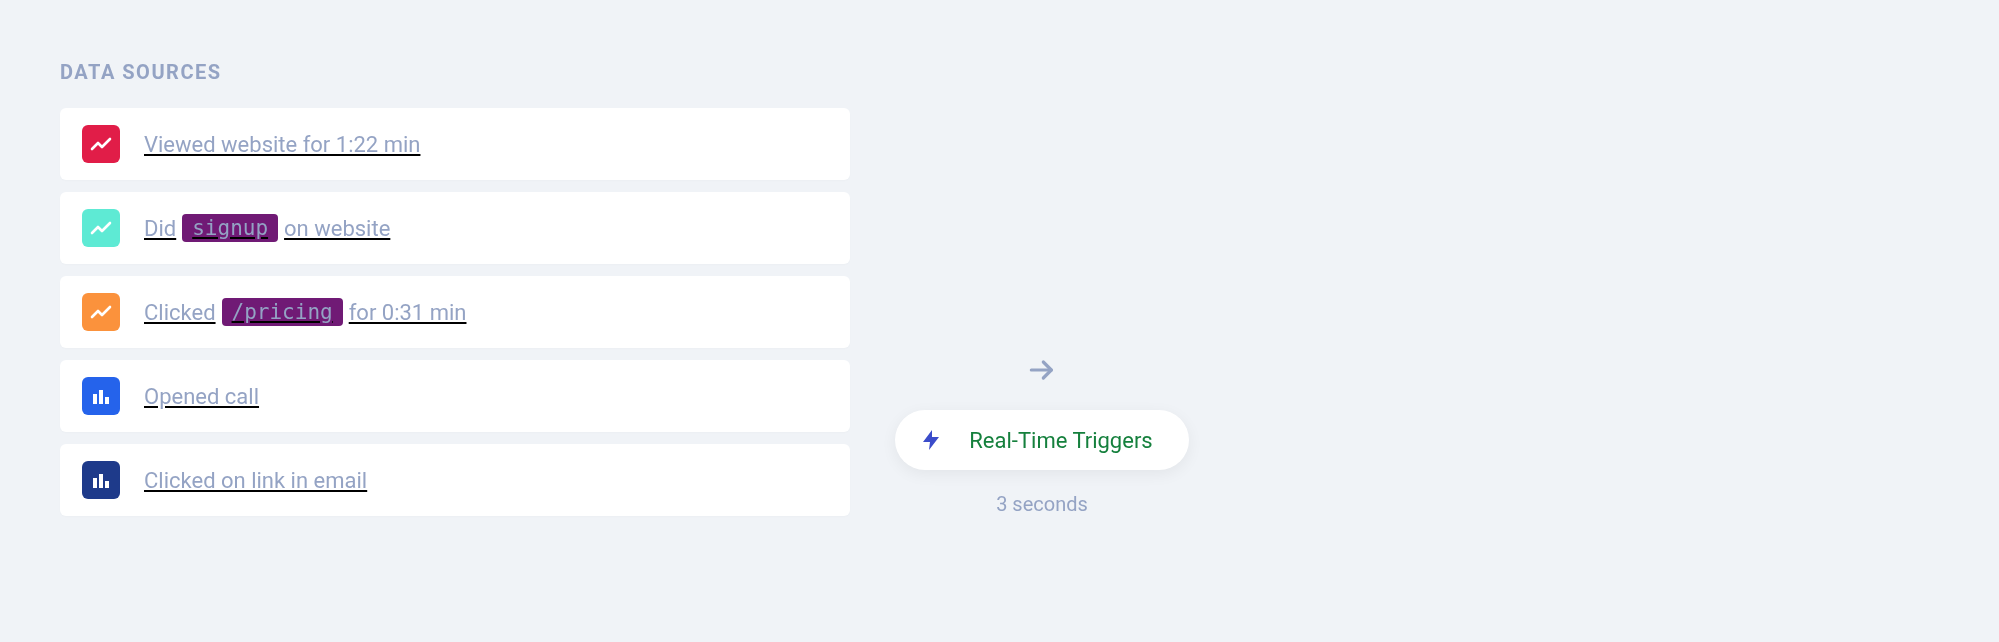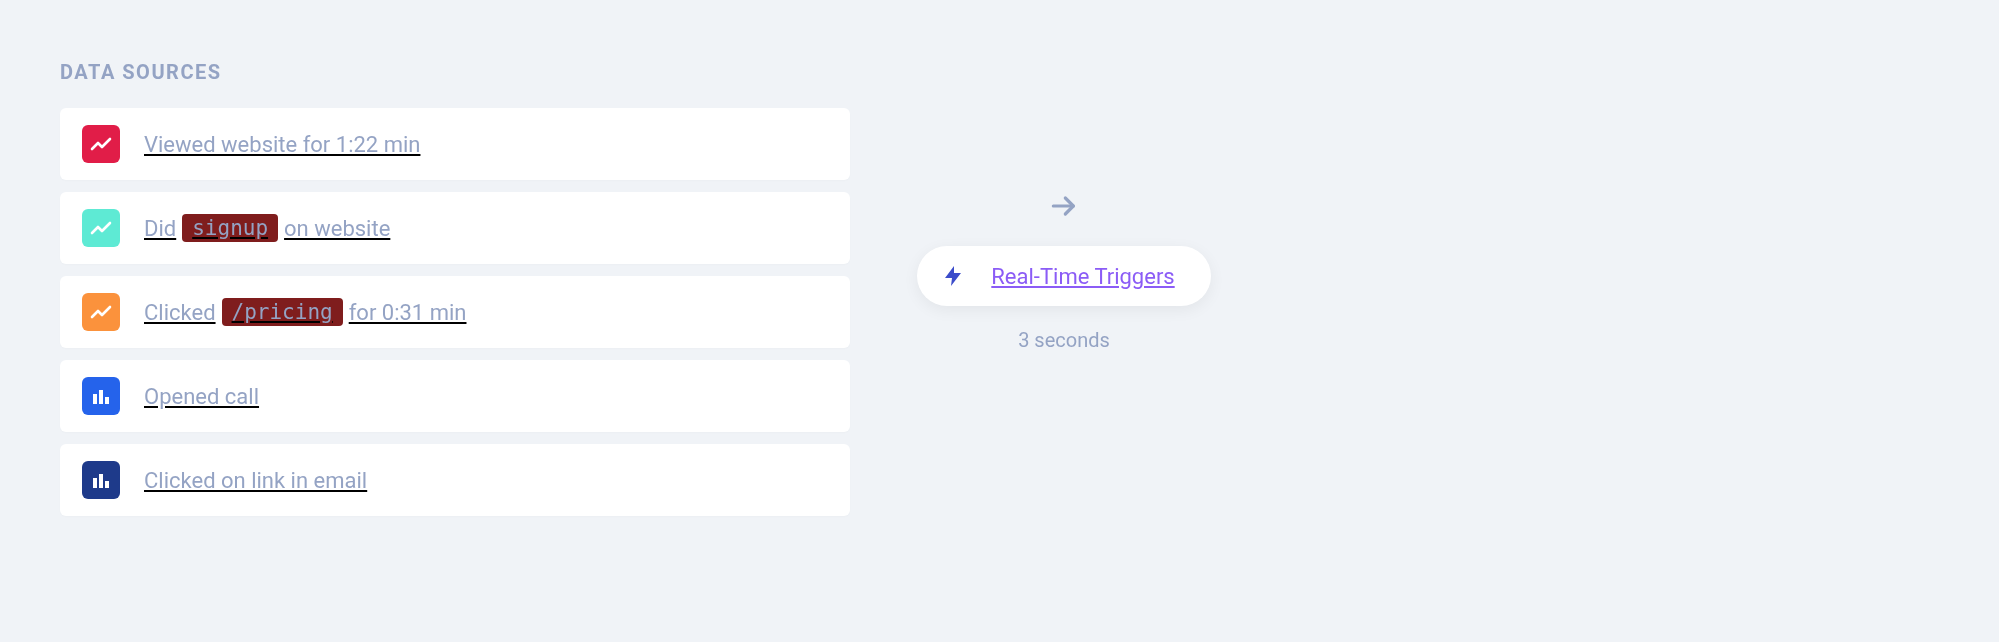--- a/index.html
+++ b/index.html
@@ -6,23 +6,23 @@
   body {
     font-family: -apple-system, BlinkMacSystemFont, "Segoe UI", Roboto, Helvetica, Arial, sans-serif;
     background: #f0f3f7;
     width: 1999px;
     height: 642px;
     position: relative;
     overflow: hidden;
   }
   .container {
     display: flex;
-    align-items: flex-start;
+    align-items: flex-end;
     padding: 60px 60px 0 60px;
-    gap: 54px;
+    gap: 32px;
   }
   .col {
     display: flex;
     flex-direction: column;
   }
   .col-left { width: 790px; }
   .col-mid { width: 320px; align-items: center; justify-content: center; padding-top: 130px; }
   .col-right { width: 790px; padding-top: 110px; }
 
   .section-title {
@@ -74,21 +74,21 @@
   .card-text {
     font-size: 22px;
     color: #94a3c4;
     font-weight: 400;
     display: flex;
     align-items: center;
     gap: 6px;
     flex-wrap: wrap;
   }
   .code-chip {
-    background: #7f1d1d;
+    background: #701a75;
     border-radius: 4px;
     padding: 2px 10px;
     font-family: ui-monospace, SFMono-Regular, Menlo, Consolas, monospace;
     font-size: 21px;
     color: #94a3c4;
   }
 
   
   .arrow {
     width: 32px; height: 32px;
@@ -104,22 +104,21 @@
     gap: 20px;
     box-shadow: 0 4px 16px rgba(0,0,0,0.06);
     margin-bottom: 22px;
   }
   .pill-icon {
     width: 36px; height: 36px;
     display: flex; align-items: center; justify-content: center;
   }
   .pill-label {
     font-size: 22px;
-    color: #8b5cf6;
-    text-decoration: underline;
+    color: #15803d;
   }
   .subtext {
     font-size: 20px;
     color: #94a3c4;
   }
 </style>
 </head>
 <body>
 
 <div class="container">

